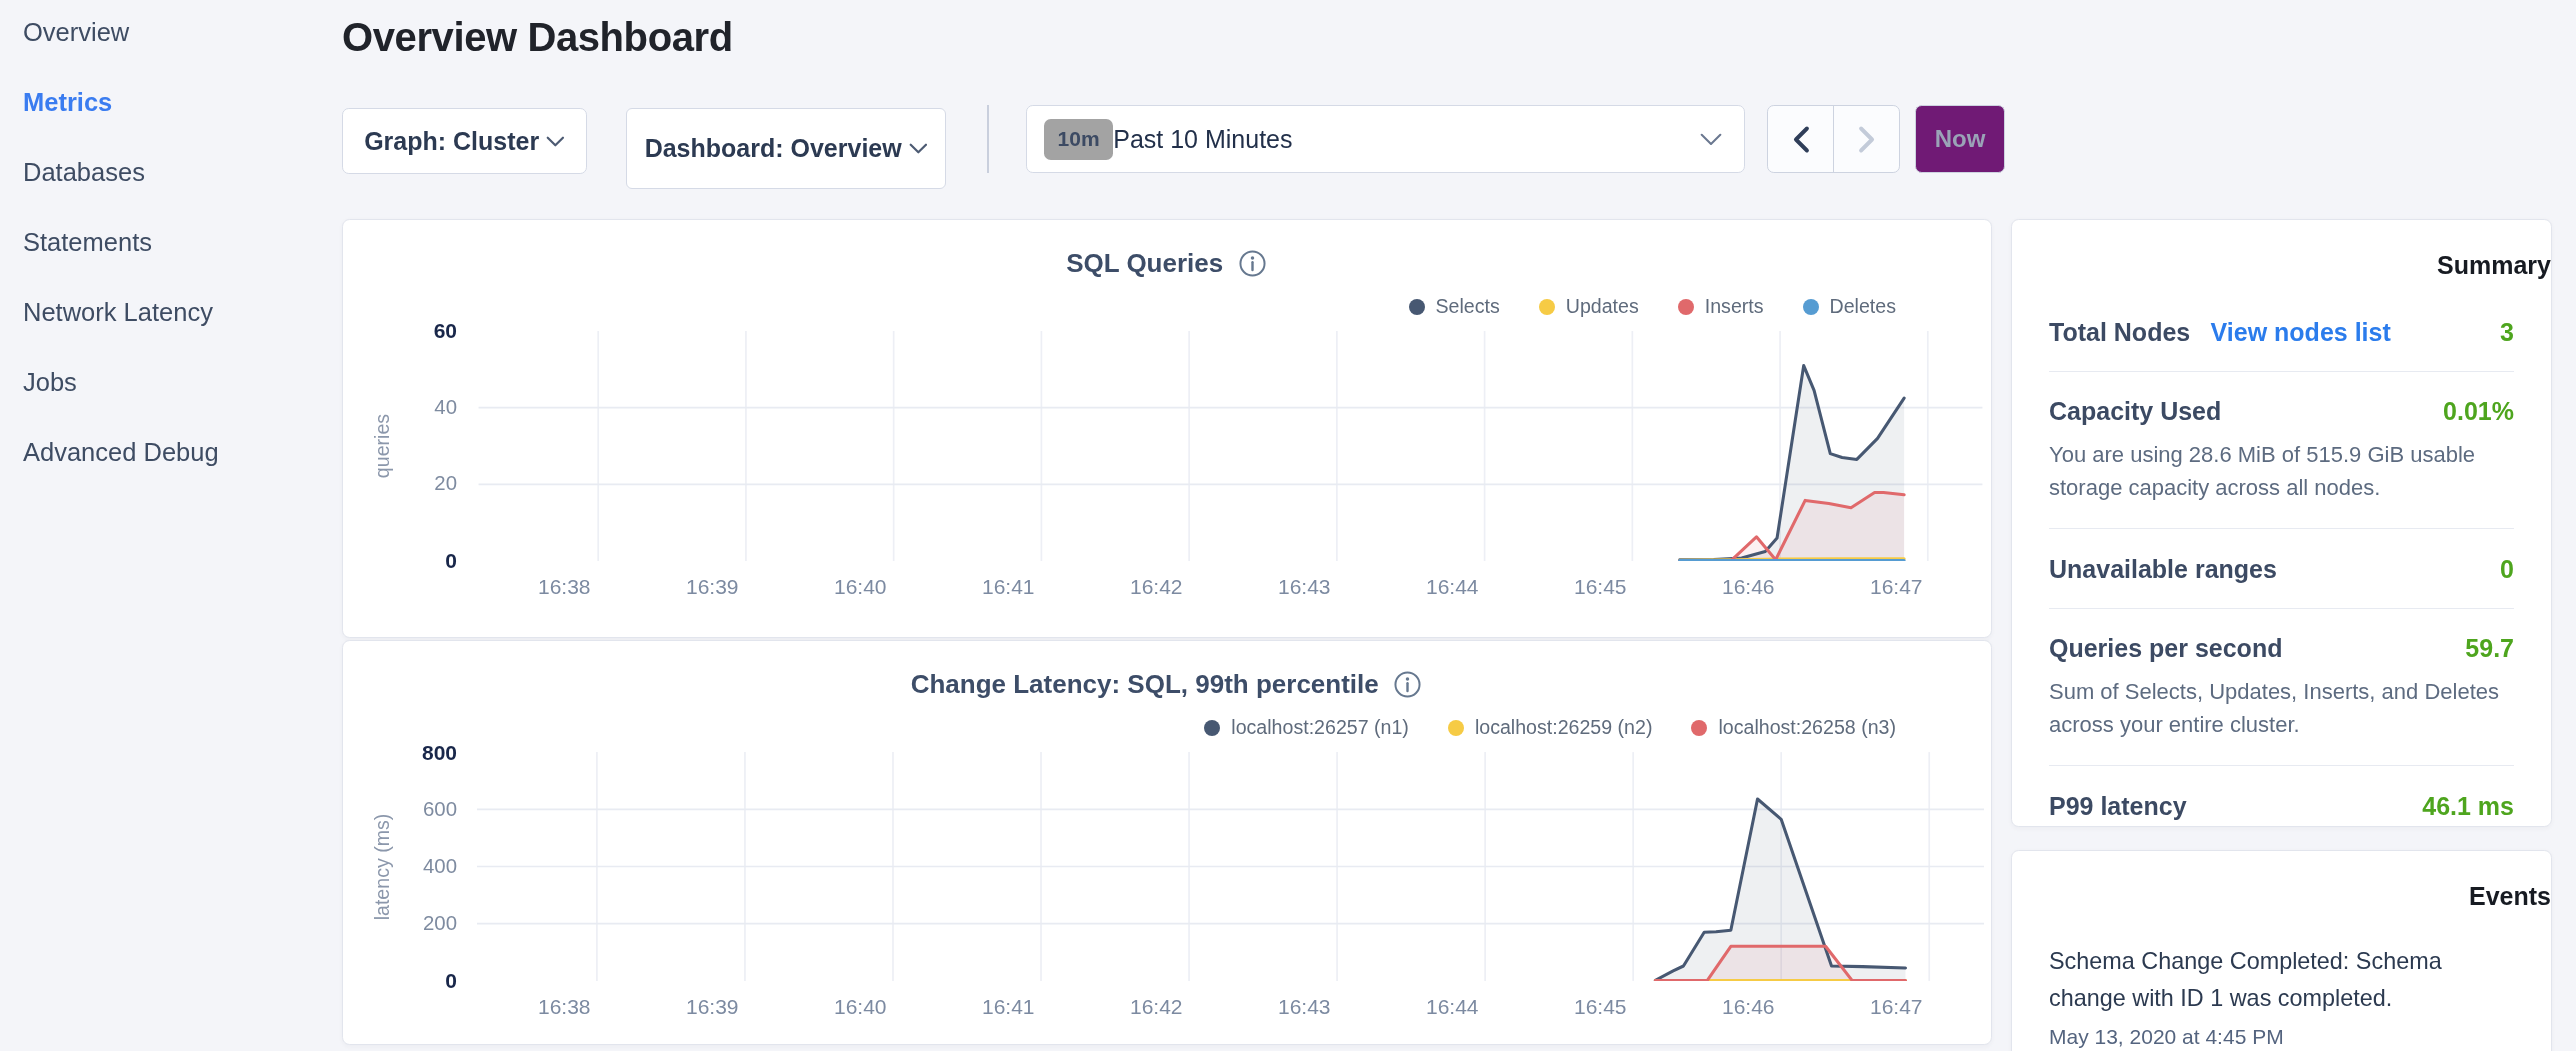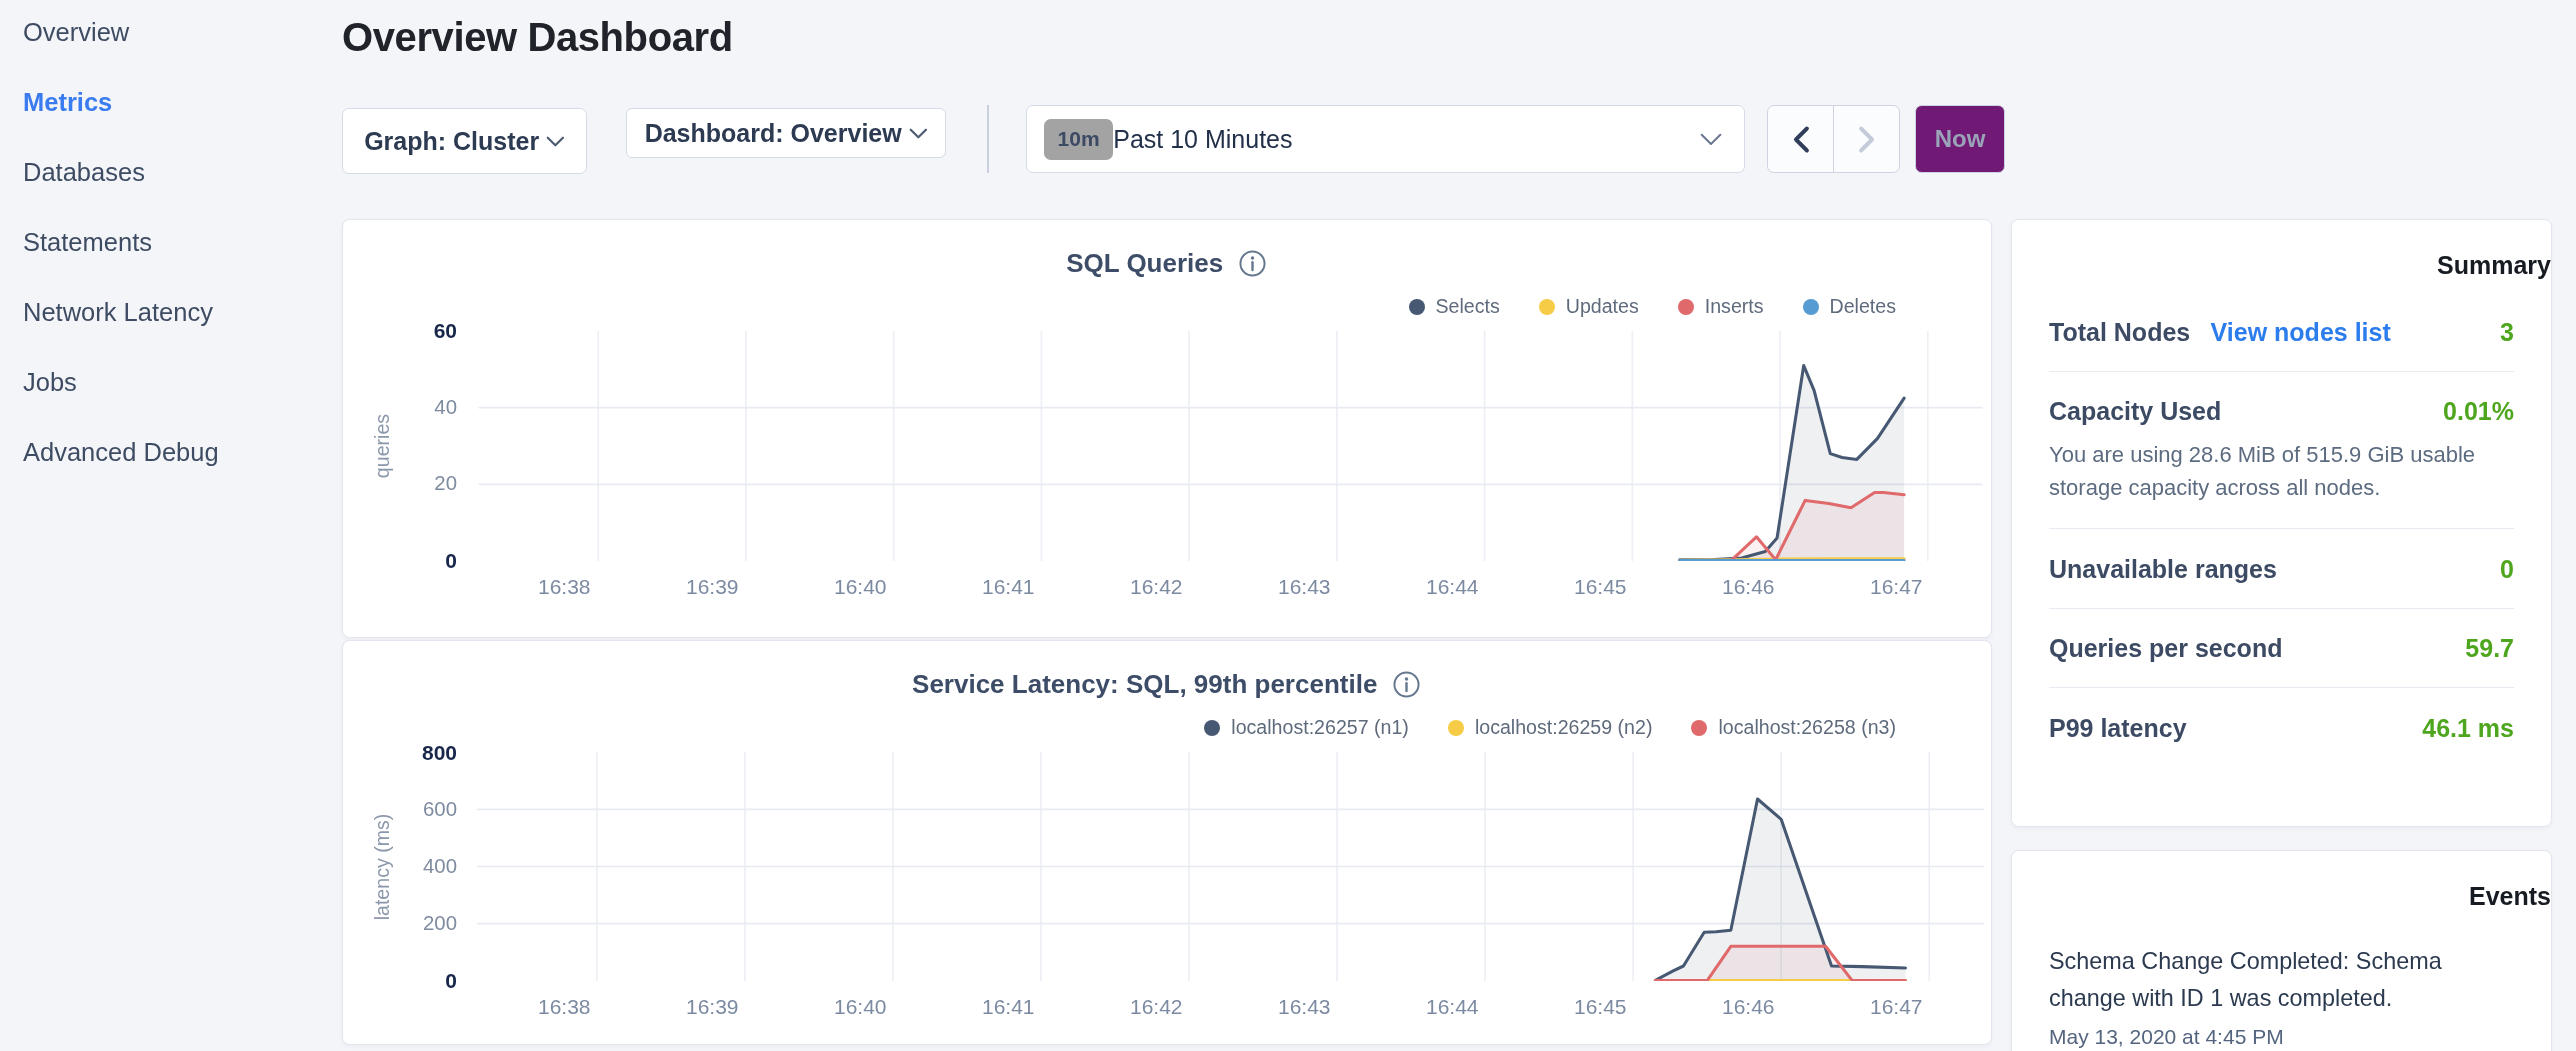--- a/index.html
+++ b/index.html
@@ -21,21 +21,21 @@
   .page-title {
     position:absolute; left:342px; top:15.3px;
     font-size:40px; font-weight:bold; color:#20232a; letter-spacing:-0.4px;
   }
   .btn {
     position:absolute; background:#ffffff; border:1.7px solid #d5dae6; border-radius:6.8px;
     display:flex; align-items:center; justify-content:center; gap:7px;
     font-size:25px; font-weight:bold; color:#2c3a52; cursor:pointer;
   }
   .btn-graph    { left:342px; top:108px; width:245px; height:66px; }
-  .btn-dash     { left:626px; top:108px; width:320px; height:50px;border-radius:6px; }
+  .btn-dash     { left:626px; top:108px; width:320px; height:81px;border-radius:6px; }
   .toolbar-divider { position:absolute; left:987px; top:105px; width:1.7px; height:68px; background:#c9cfdd; }
   .timebox {
     position:absolute; left:1026px; top:105px; width:719px; height:68px;
     background:#ffffff; border:1.7px solid #d5dae6; border-radius:6.8px;
     display:flex; align-items:center; cursor:pointer;
   }
   .time-badge {
     margin-left:17px; background:#a3a3a3; border-radius:6.8px;
     padding:8.5px 13.6px; font-size:21px; font-weight:bold; color:#3c4a63;
   }
@@ -229,21 +229,21 @@
     <span class="xtick" style="left: 787px; top: 355px;">16:42</span>
     <span class="xtick" style="left: 935px; top: 355px;">16:43</span>
     <span class="xtick" style="left: 1083px; top: 355px;">16:44</span>
     <span class="xtick" style="left: 1231px; top: 355px;">16:45</span>
     <span class="xtick" style="left: 1379px; top: 355px;">16:46</span>
     <span class="xtick" style="left: 1527px; top: 355px;">16:47</span>
   </div>
 
 <div class="card card-chart2">
   <div class="chart-title-row">
-    <span class="chart-title">Service Latency: SQL, 99th percentile</span>
+    <span class="chart-title">Change Latency: SQL, 99th percentile</span>
     <span>
       <svg width="31" height="31" viewBox="0 0 36 36">
           <circle cx="18" cy="18" r="14" fill="none" stroke="#66788f" stroke-width="2.3"></circle>
           <circle cx="18" cy="11.5" r="2" fill="#66788f"></circle>
           <line x1="18" y1="16.5" x2="18" y2="25.5" stroke="#66788f" stroke-width="2.8" stroke-linecap="round"></line>
         </svg>
     </span>
   </div>
   <div class="legend">
       <div class="legend-item">
@@ -321,20 +321,21 @@
       <div class="row-top">
         <span class="row-label">Unavailable ranges</span>
         <span class="row-value">0</span>
       </div>
     </div>
     <div class="summary-row">
       <div class="row-top">
         <span class="row-label">Queries per second</span>
         <span class="row-value">59.7</span>
       </div>
+      <div class="row-desc">Sum of Selects, Updates, Inserts, and Deletes across your entire cluster.</div>
     </div>
     <div class="summary-row">
       <div class="row-top">
         <span class="row-label">P99 latency</span>
         <span class="row-value">46.1 ms</span>
       </div>
     </div>
   </div>
 </div>
 

